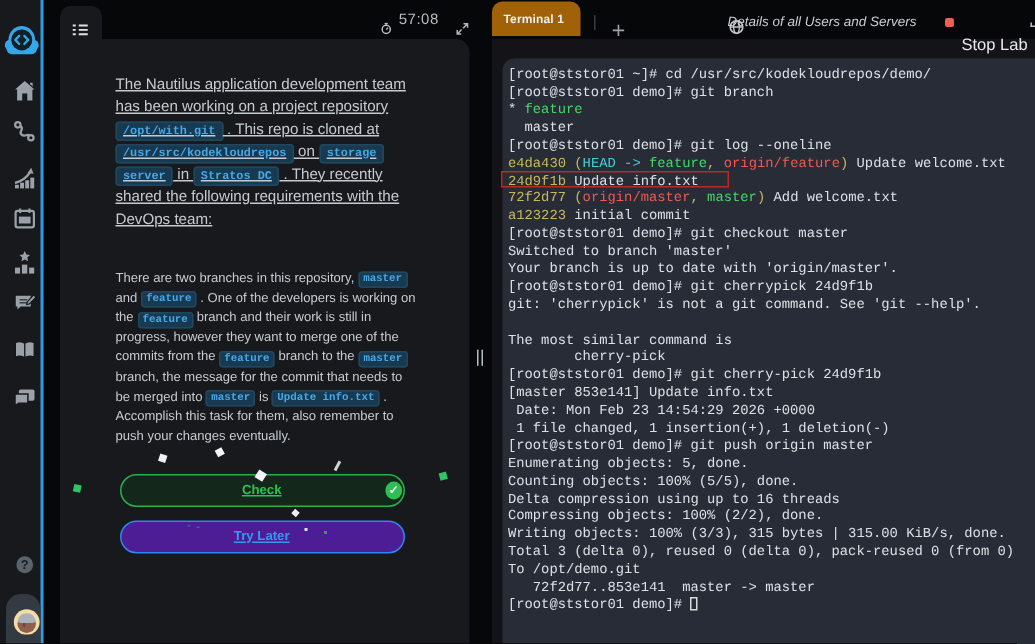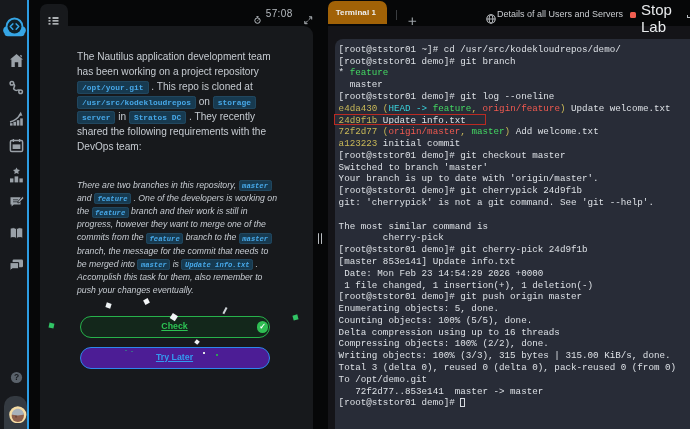--- a/index.html
+++ b/index.html
@@ -8,40 +8,40 @@
   .abs { position:absolute; }
 
   
   #sidebar { left:0; top:0; width:29px; height:429px; background:#17191d; border-right:2px solid #2d9ce2; }
   #sbbottom { left:3.5px; top:396px; width:23.2px; height:33px; background:#343a41; border-radius:10px 10px 0 0; }
 
   
   #panel { left:40px; top:26px; width:273px; height:403px; background:#17191c; border-radius:0 9px 0 0; }
   #ptab  { left:40px; top:4px; width:28px; height:24px; background:#17191c; border-radius:7px 7px 0 0; }
   #ptext { left:77px; top:48.6px; width:230px; color:#c6cbd1; }
-  .p1 { font-size:10.1px; line-height:15px; }
+  .p1 { font-size:10.1px; line-height:15px;text-decoration:underline; }
   .p2 { font-size:8.7px; line-height:13.15px; }
   .chip { font-family:"Liberation Mono",monospace; font-weight:bold; color:#47a8e8; background:#173a50; border:1px solid #21475f; border-radius:2.5px; line-height:1.05; }
   .p1 .chip { font-size:7.9px; padding:1px 4px; }
   .p2 .chip { font-size:7.2px; padding:0.5px 2.5px; }
 
   
   .btn { position:absolute; left:79.5px; width:190px; height:22.5px; border-radius:12px; font-weight:bold; font-size:8.8px; text-align:center; line-height:19.3px;text-decoration:underline; }
   #btncheck { top:315.5px; border:1.6px solid #27b24b; color:#2cc253; background:#13271b; }
   #btnlater { top:346.5px; border:1.6px solid #2d87ec; color:#339af0; background:#4c1d95; }
   #ckcircle { position:absolute; left:256.6px; top:320.8px; width:11.8px; height:11.8px; border-radius:50%; background:#2fbe53; color:#fff; font-size:8px; line-height:11.8px; text-align:center; font-weight:bold; }
 
   .conf { position:absolute; }
 
   
   #termtab { left:327.5px; top:1px; width:59px; height:23px; background:#a16207; border-radius:7px 7px 0 0; color:#eef0f2; font-weight:bold; font-size:8px; line-height:24px; padding-left:8.2px; letter-spacing:.1px; }
   #vsep { left:395.5px; top:10px; width:1.5px; height:10px; background:#3a3d40; }
-    #details { left:497px; top:8.5px; font-size:9px; color:#c9ccd0; }
+    #details { left:485px; top:8.5px; font-size:9px; color:#c9ccd0;font-style:italic; }
   #stopsq { left:629.5px; top:11.5px; width:6.5px; height:6.5px; background:#f05e51; border-radius:1.5px; }
-  #stoplab { left:641px; top:1px; font-size:15px; color:#e8eaec; }
+  #stoplab { left:641px; top:24px; font-size:11px; color:#e8eaec; }
 
   
   #timer { left:265.8px; top:10.4px; font-size:10px; line-height:8.4px; color:#b7bcc1; letter-spacing:.35px; }
 
   
   .dvbar { position:absolute; width:1.6px; height:10.5px; background:#b9bdc1; border-radius:1px; }
 
   
   #termouter { left:327.5px; top:26px; width:362.5px; height:403px; background:#141418; }
   #termscreen { left:335px; top:39px; width:355px; height:390px; background:#282c37; border-radius:8px 0 0 0; }
@@ -158,27 +158,27 @@
 <div class="abs" id="timer">57:08</div>
 <div class="abs" style="left:304px; top:10.5px;">
   <svg width="8.5" height="8.5" viewBox="0 0 8.5 8.5">
     <path d="M5 0.8 L7.7 0.8 L7.7 3.5 M7.5 1 L4.7 3.8 M3.5 7.7 L0.8 7.7 L0.8 5 M1 7.5 L3.8 4.7" stroke="#b0b5ba" stroke-width="1" fill="none"></path>
   </svg>
 </div>
 
 <div class="abs p1" id="ptext">
 The Nautilus application development team<br>
 has been working on a project repository<br>
-<span class="chip">/opt/your.git</span> . This repo is cloned at<br>
+<span class="chip">/opt/with.git</span> . This repo is cloned at<br>
 <span class="chip">/usr/src/kodekloudrepos</span> on <span class="chip">storage</span><br>
 <span class="chip">server</span> in <span class="chip">Stratos&nbsp;DC</span> . They recently<br>
 shared the following requirements with the<br>
 DevOps team:
 </div>
-<div class="abs p2" style="left:77px; top:178.8px; width:232px; color:#c6cbd1;font-style:italic;">
+<div class="abs p2" style="left:77px; top:178.8px; width:232px; color:#c6cbd1;">
 There are two branches in this repository, <span class="chip">master</span><br>
 and <span class="chip">feature</span> . One of the developers is working on<br>
 the <span class="chip">feature</span> branch and their work is still in<br>
 progress, however they want to merge one of the<br>
 commits from the <span class="chip">feature</span> branch to the <span class="chip">master</span><br>
 branch, the message for the commit that needs to<br>
 be merged into <span class="chip">master</span> is <span class="chip">Update&nbsp;info.txt</span> .<br>
 Accomplish this task for them, also remember to<br>
 push your changes eventually.
 </div>

